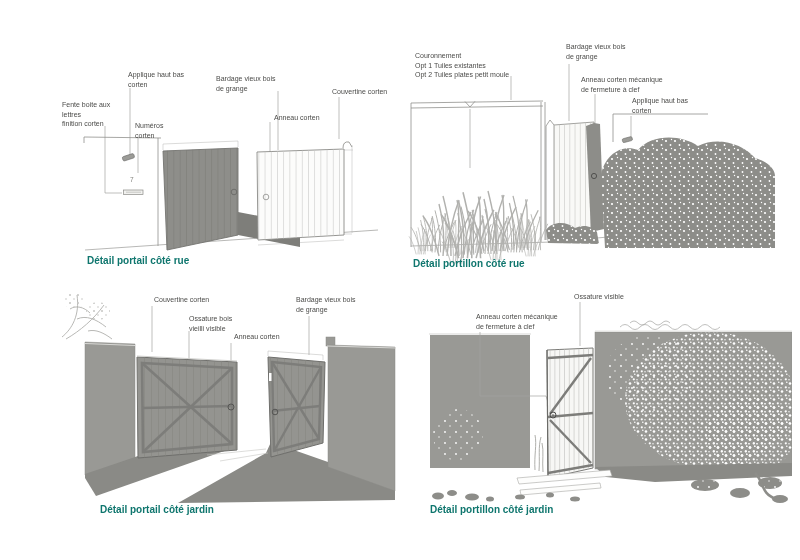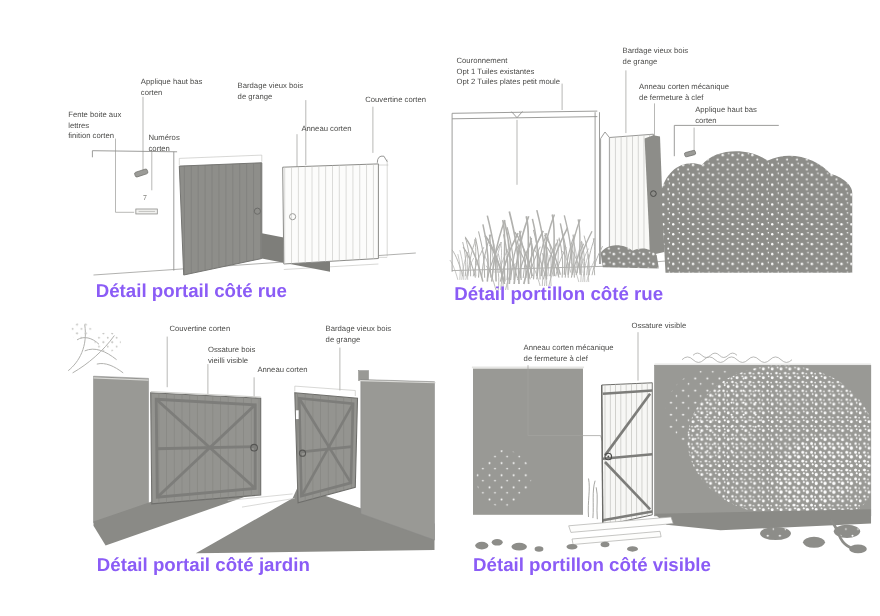--- a/index.html
+++ b/index.html
@@ -1,21 +1,21 @@
 <!DOCTYPE html>
 <html><head>
 <meta charset="utf-8">
 <style>
   html,body{margin:0;padding:0;background:#ffffff;}
   .page{position:relative;width:800px;height:560px;background:#ffffff;overflow:hidden;
         font-family:"Liberation Sans",sans-serif;}
   .panel{position:absolute;}
   .panel svg{position:absolute;left:0;top:0;}
   .lbl{position:absolute;font-size:7px;line-height:9.5px;color:#4b4b49;white-space:pre;}
-  .ptitle{position:absolute;font-size:17px;font-weight:bold;color:#8b5cf6;white-space:pre;}
+  .ptitle{position:absolute;font-size:10px;font-weight:bold;color:#0f766e;white-space:pre;}
 </style>
 </head>
 <body>
 
 <div class="page">
 
   <div class="panel" style="left:60px;top:60px;width:340px;height:215px;">
     <svg width="340" height="215" viewBox="0 0 340 215">
       <defs>
         <pattern id="tl-planks-dark" width="6.3" height="8" patternUnits="userSpaceOnUse">
@@ -247,21 +247,21 @@
         <polygon points="268,60 335,62 335,206 268,182" fill="#999995" stroke="#8a8a87" stroke-width="0.5"></polygon>
         <line x1="267" y1="61" x2="336" y2="63" stroke="#d8d8d5" stroke-width="1"></line>
       </g>
     </svg>
     <div class="lbl" style="left:94px;top:10px;">Couvertine corten</div>
     <div class="lbl" style="left:129px;top:29px;">Ossature bois
 vieilli visible</div>
     <div class="lbl" style="left:174px;top:47px;">Anneau corten</div>
     <div class="lbl" style="left:236px;top:10px;">Bardage vieux bois
 de grange</div>
-    <div class="ptitle" style="left:28px;top:219px;">Détail portail côté jardin</div>
+    <div class="ptitle" style="left:40px;top:219px;">Détail portail côté jardin</div>
   </div>
 
   <div class="panel" style="left:420px;top:285px;width:372px;height:250px;">
     <svg width="372" height="250" viewBox="0 0 372 250">
       <defs>
         <pattern id="br-planks" width="4.8" height="8" patternUnits="userSpaceOnUse">
           <line x1="0.3" y1="0" x2="0.3" y2="8" stroke="#bcbcb9" stroke-width="0.7"></line>
         </pattern>
         <pattern id="br-speck" width="8" height="8" patternUnits="userSpaceOnUse">
           <circle cx="2" cy="2.5" r="1.3" fill="#ffffff"></circle>
@@ -342,16 +342,16 @@
       </g>
       <g fill="url(#br-speck2)">
         <ellipse cx="285" cy="200" rx="14" ry="6"></ellipse>
         <ellipse cx="350" cy="198" rx="12" ry="6"></ellipse>
       </g>
       <path d="M335,188 C345,198 340,208 356,214" stroke="#8d8d89" stroke-width="2.5" fill="none"></path>
     </svg>
     <div class="lbl" style="left:154px;top:7px;">Ossature visible</div>
     <div class="lbl" style="left:56px;top:27px;">Anneau corten mécanique
 de fermeture à clef</div>
-    <div class="ptitle" style="left:10px;top:219px;">Détail portillon côté visible</div>
+    <div class="ptitle" style="left:10px;top:219px;">Détail portillon côté jardin</div>
   </div>
 
 </div>
 
 </body></html>

